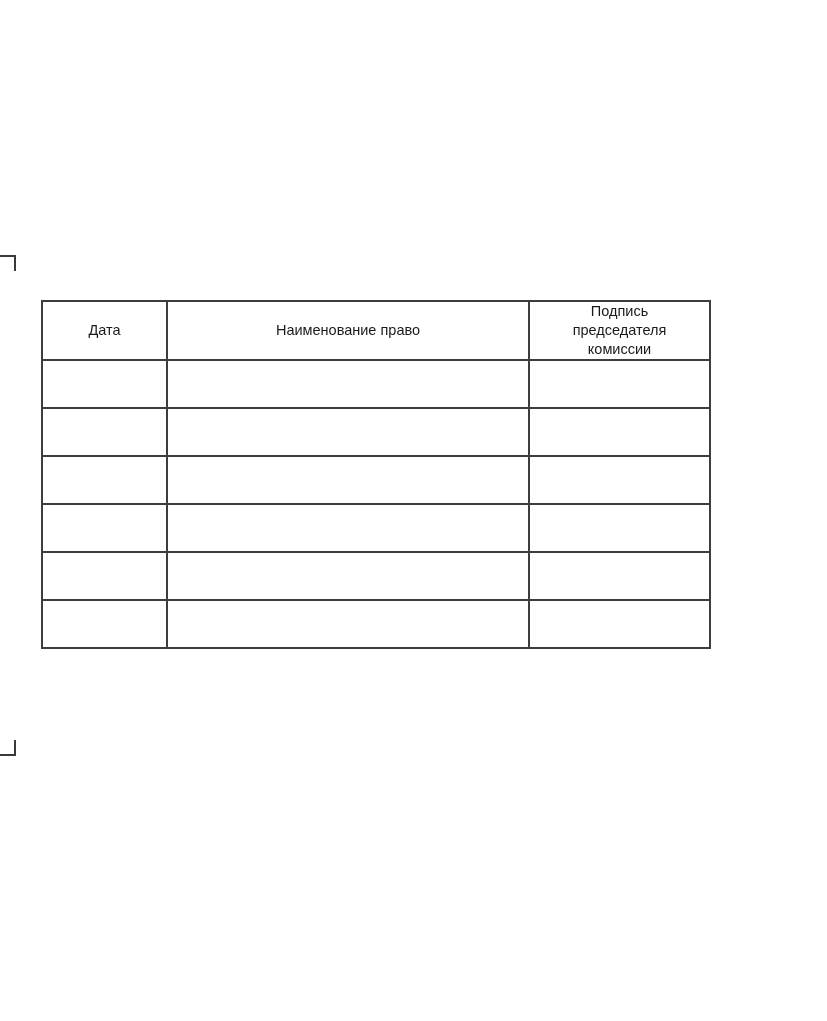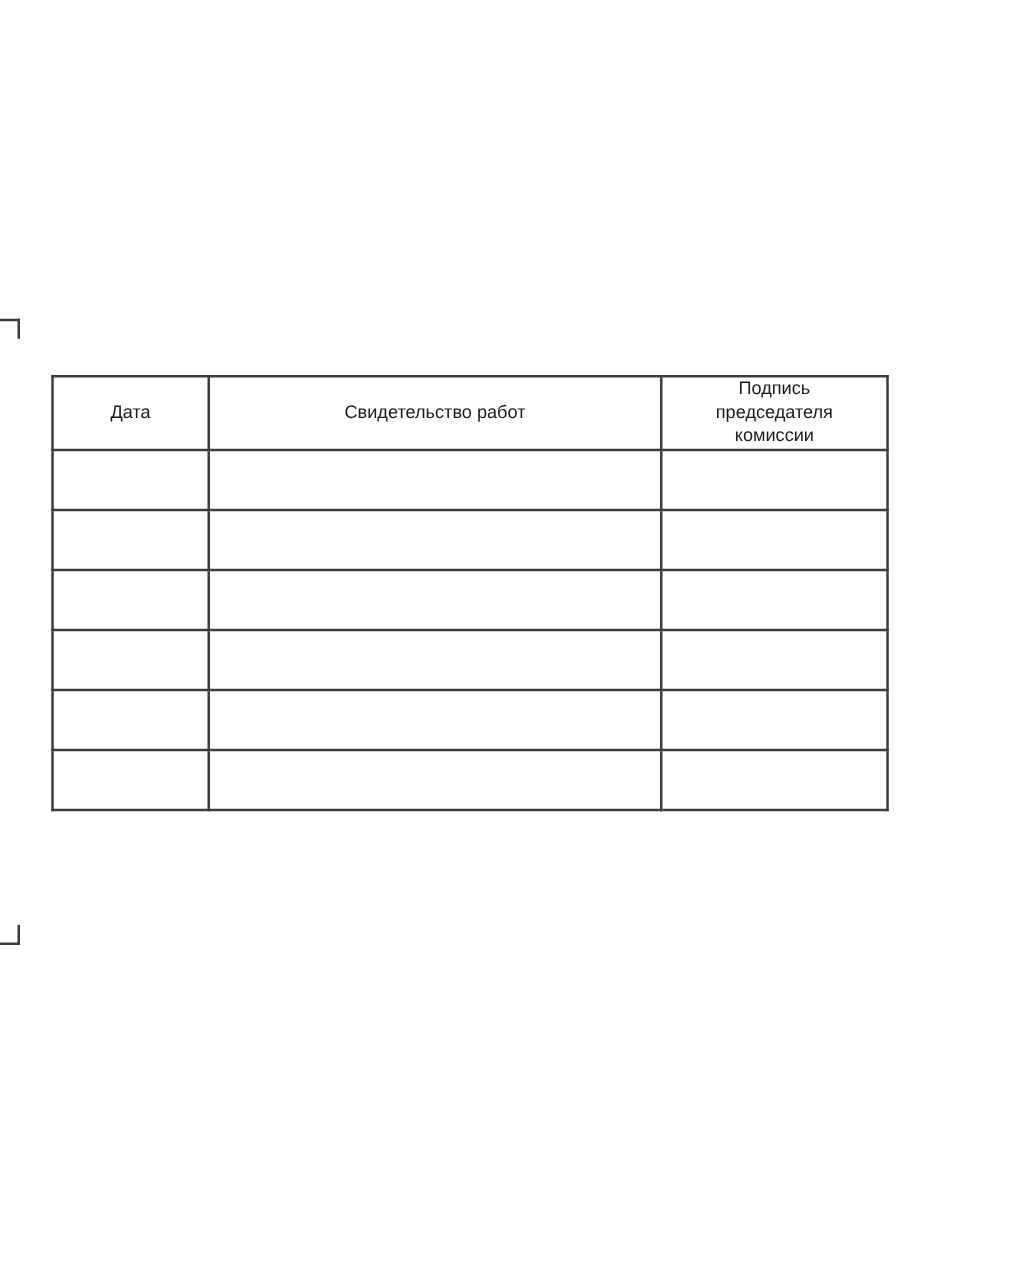--- a/index.html
+++ b/index.html
@@ -96,21 +96,21 @@
 <div class="sheet">
   <table class="cert-table">
     <colgroup>
       <col class="c-date">
       <col class="c-name">
       <col class="c-sign">
     </colgroup>
     <tbody>
       <tr>
         <td class="head-cell">Дата</td>
-        <td class="head-cell">Свидетельство работ</td>
+        <td class="head-cell">Наименование право</td>
         <td class="head-cell">
           <span class="multi-line">Подпись</span>
           <span class="multi-line">председателя</span>
           <span class="multi-line">комиссии</span>
         </td>
       </tr>
 
       <tr class="body-row">
         <td></td>
         <td></td>

